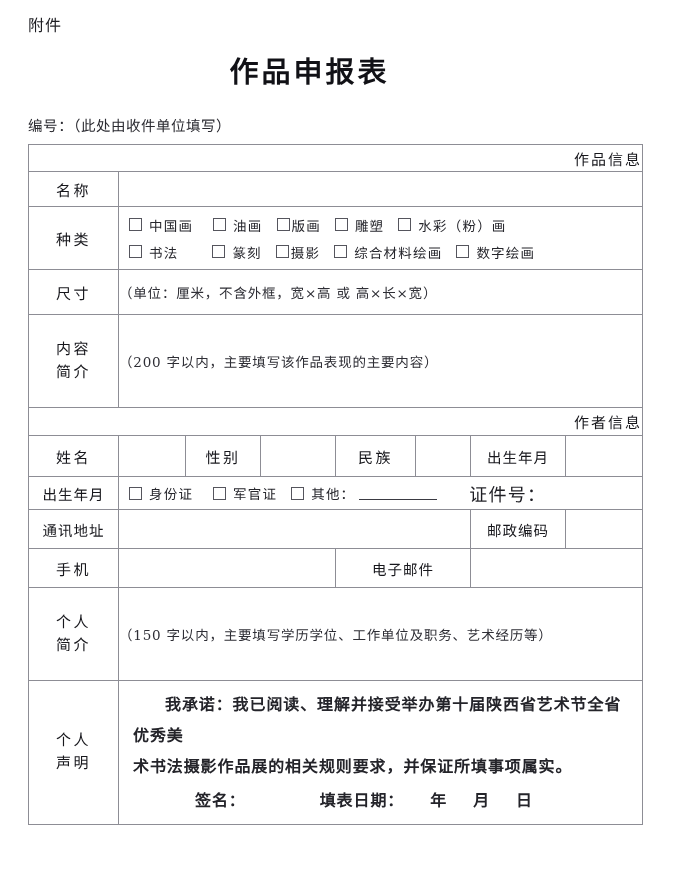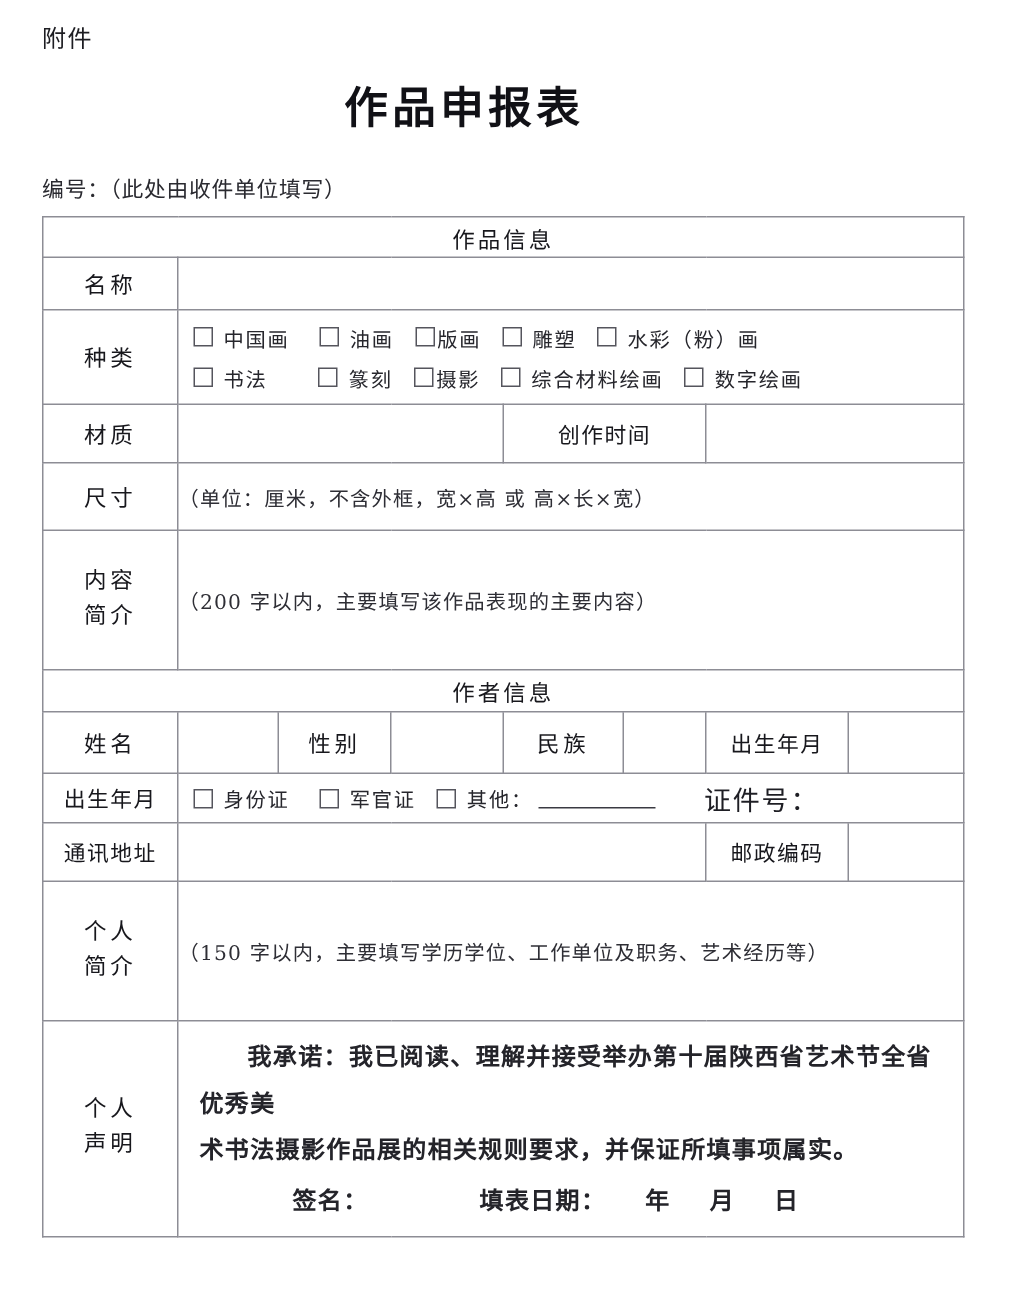--- a/index.html
+++ b/index.html
@@ -72,21 +72,21 @@
     color: #1e1e24;
   }
   .form-table td {
     border: 1px solid #8d8d95;
     padding: 0;
     vertical-align: middle;
     background: #fff;
   }
 
   .section-head {
-    text-align: center;
+    text-align: right;
     height: 26px;
     font-size: 15px;
     letter-spacing: 2px;
     color: #17171c;
   }
 
   .lbl {
     text-align: center;
     font-size: 15px;
     letter-spacing: 2.5px;
@@ -260,26 +260,20 @@
                 </span>
             <span class="opt">
                   <i class="box"></i>
                   <span>数字绘画</span>
                 </span>
           </div>
         </div>
       </td>
     </tr>
 
-    <tr>
-      <td class="lbl" style="height:38px">材质</td>
-      <td colspan="3" class="cell-blank"></td>
-      <td colspan="2" class="lbl lbl-sm">创作时间</td>
-      <td colspan="2" class="cell-blank"></td>
-    </tr>
 
     <tr>
       <td class="lbl" style="height:44px">尺寸</td>
       <td colspan="7" class="hint">（单位：厘米，不含外框，宽×高 或 高×长×宽）</td>
     </tr>
 
     <tr>
       <td class="lbl lbl-two" style="height:92px">
         <div>内容</div>
         <div>简介</div>
@@ -324,20 +318,26 @@
       </td>
     </tr>
 
     <tr>
       <td class="lbl lbl-sm" style="height:38px">通讯地址</td>
       <td colspan="5" class="cell-blank"></td>
       <td class="lbl lbl-sm">邮政编码</td>
       <td class="cell-blank"></td>
     </tr>
 
+    <tr>
+      <td class="lbl" style="height:38px">手机</td>
+      <td colspan="3" class="cell-blank"></td>
+      <td colspan="2" class="lbl lbl-sm">电子邮件</td>
+      <td colspan="2" class="cell-blank"></td>
+    </tr>
 
     <tr>
       <td class="lbl lbl-two" style="height:92px">
         <div>个人</div>
         <div>简介</div>
       </td>
       <td colspan="7" class="hint">（150 字以内，主要填写学历学位、工作单位及职务、艺术经历等）</td>
     </tr>
 
     <tr>

